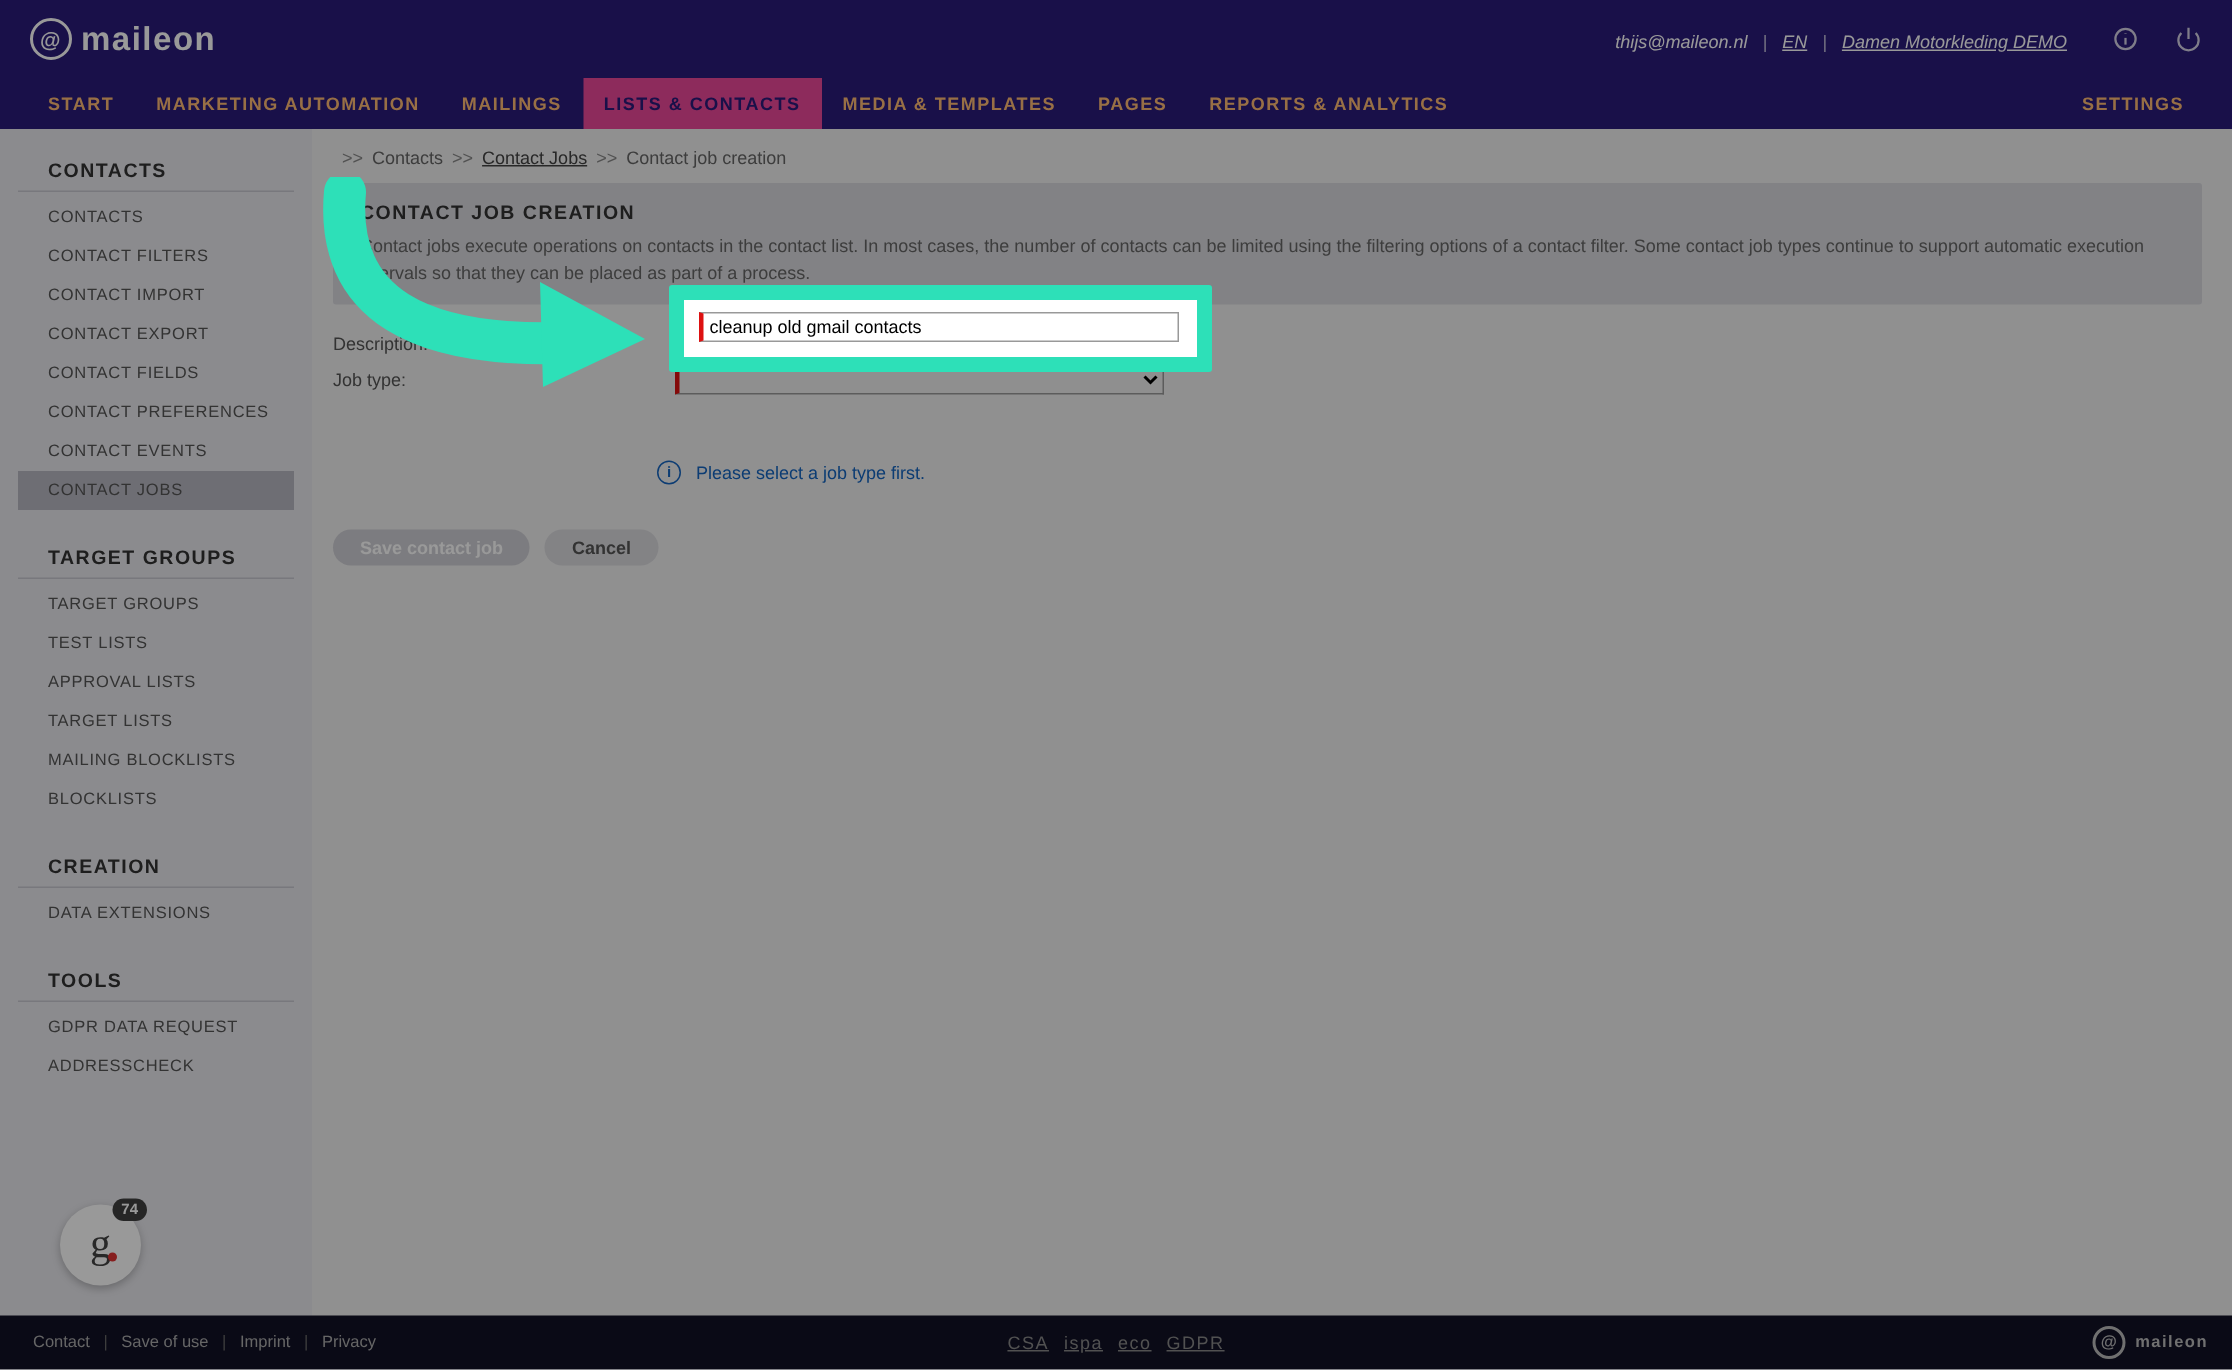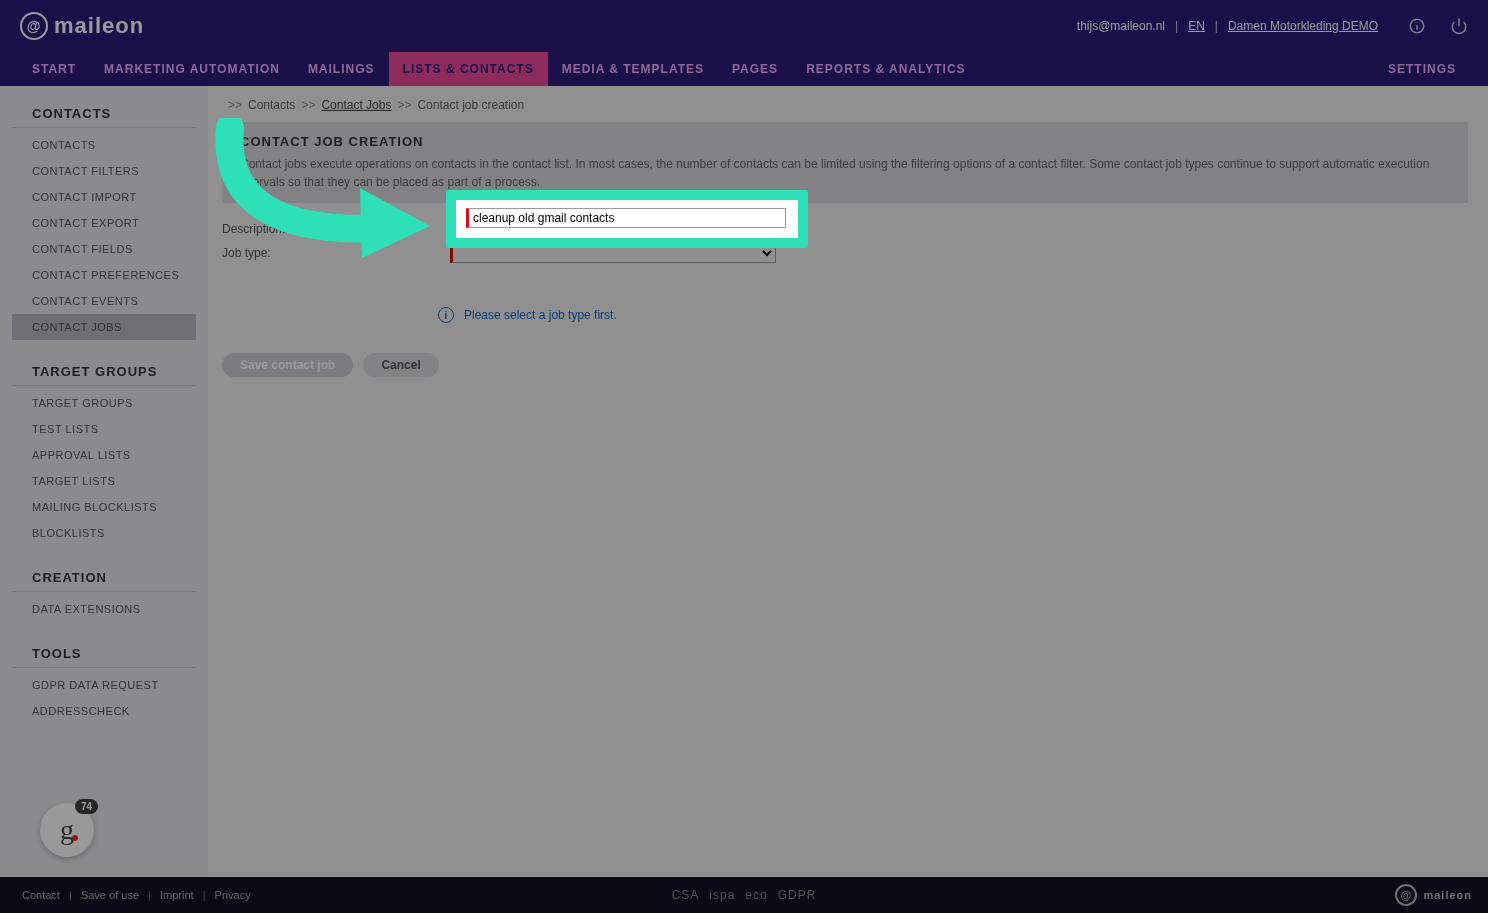--- a/index.html
+++ b/index.html
@@ -42,38 +42,39 @@
   border-radius: 50%;
   display: inline-flex;
   align-items: center;
   justify-content: center;
   font-size: 14px;
   font-weight: bold;
 }
 .header-right {
   margin-left: auto;
   display: flex;
-  align-items: center;
+  align-items: flex-end;
   gap: 10px;
   font-size: 12px;
+  font-style: italic;
 }
 .header-right a { color: #fff; text-decoration: underline; }
 .header-right .sep { opacity: 0.7; }
 .header-icon {
   width: 18px; height: 18px;
   opacity: 0.8;
 }
 .main-nav {
   background: #2a1b7a;
   height: 34px;
   display: flex;
   padding: 0 18px;
 }
 .main-nav .tab {
-  color: #f0abfc;
+  color: #fdba74;
   font-size: 12px;
   font-weight: bold;
   letter-spacing: 1px;
   padding: 0 14px;
   height: 34px;
   line-height: 34px;
   cursor: pointer;
 }
 .main-nav .tab.active {
   background: #ec4899;
@@ -214,20 +215,21 @@
 .footer a { color: #aaa; text-decoration: none; margin: 0 6px; }
 .footer .sep { color: #666; }
 .footer-center {
   position: absolute;
   left: 50%;
   transform: translateX(-50%);
   display: flex;
   gap: 10px;
   align-items: center;
   color: #888;
+  text-decoration: underline;
 }
 .footer-right {
   margin-left: auto;
   display: flex;
   align-items: center;
   gap: 6px;
   color: #bbb;
   font-weight: bold;
   letter-spacing: 1px;
 }

